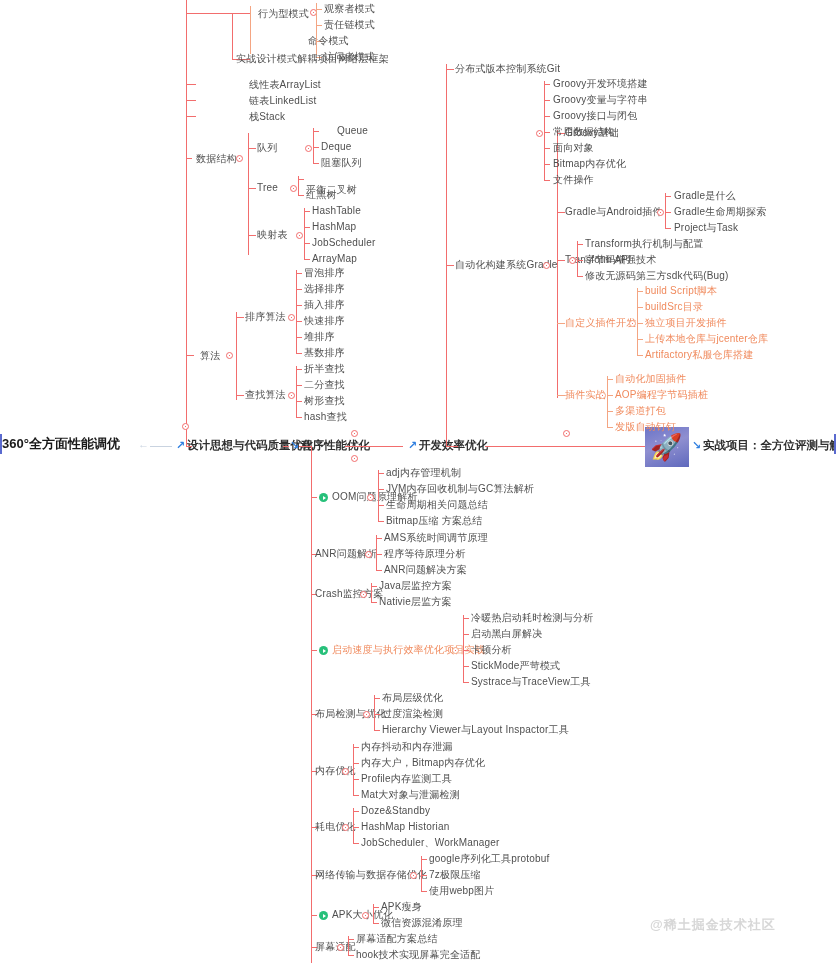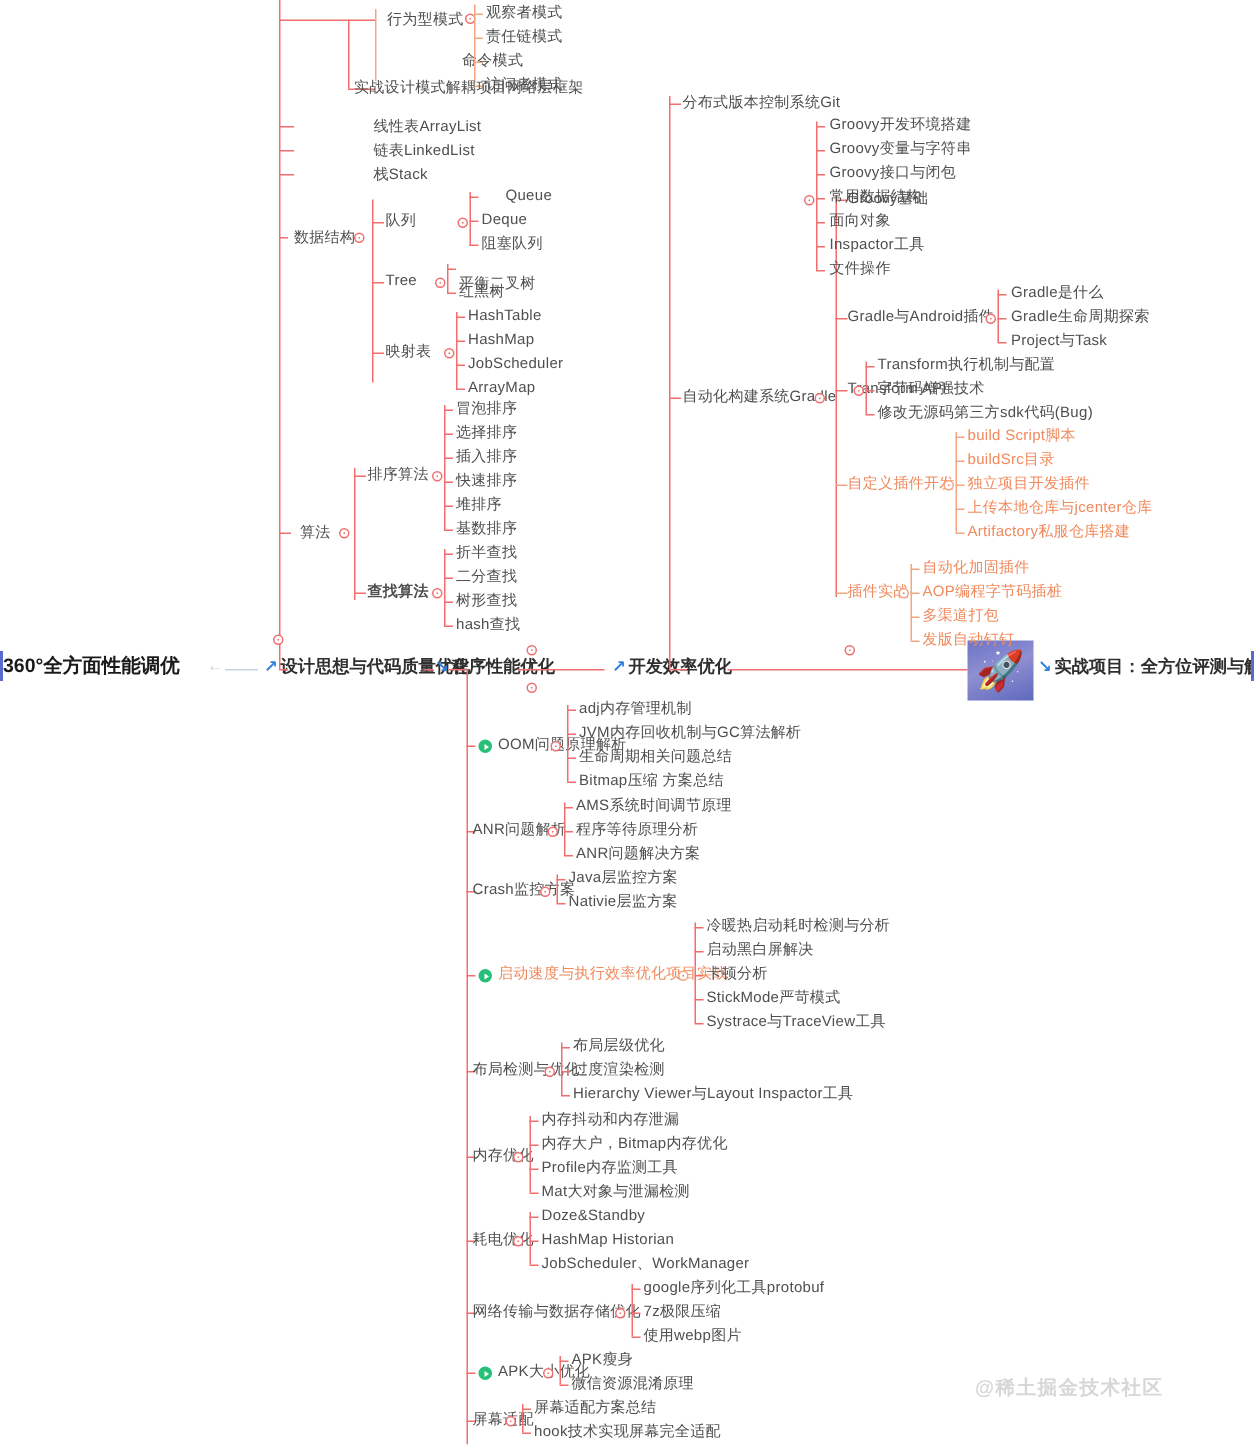--- a/index.html
+++ b/index.html
@@ -217,21 +217,21 @@
     <div class="node" style="left:304px;top:283px;">选择排序</div>
     <div class="hline" style="left:296px;top:305px;width:6px;"></div>
     <div class="node" style="left:304px;top:299px;">插入排序</div>
     <div class="hline" style="left:296px;top:321px;width:6px;"></div>
     <div class="node" style="left:304px;top:315px;">快速排序</div>
     <div class="hline" style="left:296px;top:337px;width:6px;"></div>
     <div class="node" style="left:304px;top:331px;">堆排序</div>
     <div class="hline" style="left:296px;top:353px;width:6px;"></div>
     <div class="node" style="left:304px;top:347px;">基数排序</div>
     <div class="hline" style="left:236px;top:395px;width:8px;"></div>
-    <div class="node" style="left:245px;top:389px;font-weight:bold;">查找算法</div>
+    <div class="node" style="left:245px;top:389px;">查找算法</div>
     <div class="dot" style="left:288px;top:392px;"></div>
     <div class="vline" style="left:296px;top:366px;height:52px;"></div>
     <div class="hline" style="left:296px;top:369px;width:6px;"></div>
     <div class="node" style="left:304px;top:363px;">折半查找</div>
     <div class="hline" style="left:296px;top:385px;width:6px;"></div>
     <div class="node" style="left:304px;top:379px;">二分查找</div>
     <div class="hline" style="left:296px;top:401px;width:6px;"></div>
     <div class="node" style="left:304px;top:395px;">树形查找</div>
     <div class="hline" style="left:296px;top:417px;width:6px;"></div>
     <div class="node" style="left:304px;top:411px;">hash查找</div>
@@ -251,21 +251,21 @@
     <div class="node" style="left:553px;top:78px;">Groovy开发环境搭建</div>
     <div class="hline" style="left:544px;top:100px;width:6px;"></div>
     <div class="node" style="left:553px;top:94px;">Groovy变量与字符串</div>
     <div class="hline" style="left:544px;top:116px;width:6px;"></div>
     <div class="node" style="left:553px;top:110px;">Groovy接口与闭包</div>
     <div class="hline" style="left:544px;top:132px;width:6px;"></div>
     <div class="node" style="left:553px;top:126px;">常用数据结构</div>
     <div class="hline" style="left:544px;top:148px;width:6px;"></div>
     <div class="node" style="left:553px;top:142px;">面向对象</div>
     <div class="hline" style="left:544px;top:164px;width:6px;"></div>
-    <div class="node" style="left:553px;top:158px;">Inspactor工具</div>
+    <div class="node" style="left:553px;top:158px;">Bitmap内存优化</div>
     <div class="hline" style="left:544px;top:180px;width:6px;"></div>
     <div class="node" style="left:553px;top:174px;">文件操作</div>
     <div class="hline" style="left:557px;top:212px;width:8px;"></div>
     <div class="node" style="left:565px;top:206px;">Gradle与Android插件</div>
     <div class="dot" style="left:657px;top:209px;"></div>
     <div class="vline" style="left:665px;top:193px;height:35px;"></div>
     <div class="hline" style="left:665px;top:196px;width:6px;"></div>
     <div class="node" style="left:674px;top:190px;">Gradle是什么</div>
     <div class="hline" style="left:665px;top:212px;width:6px;"></div>
     <div class="node" style="left:674px;top:206px;">Gradle生命周期探索</div>

